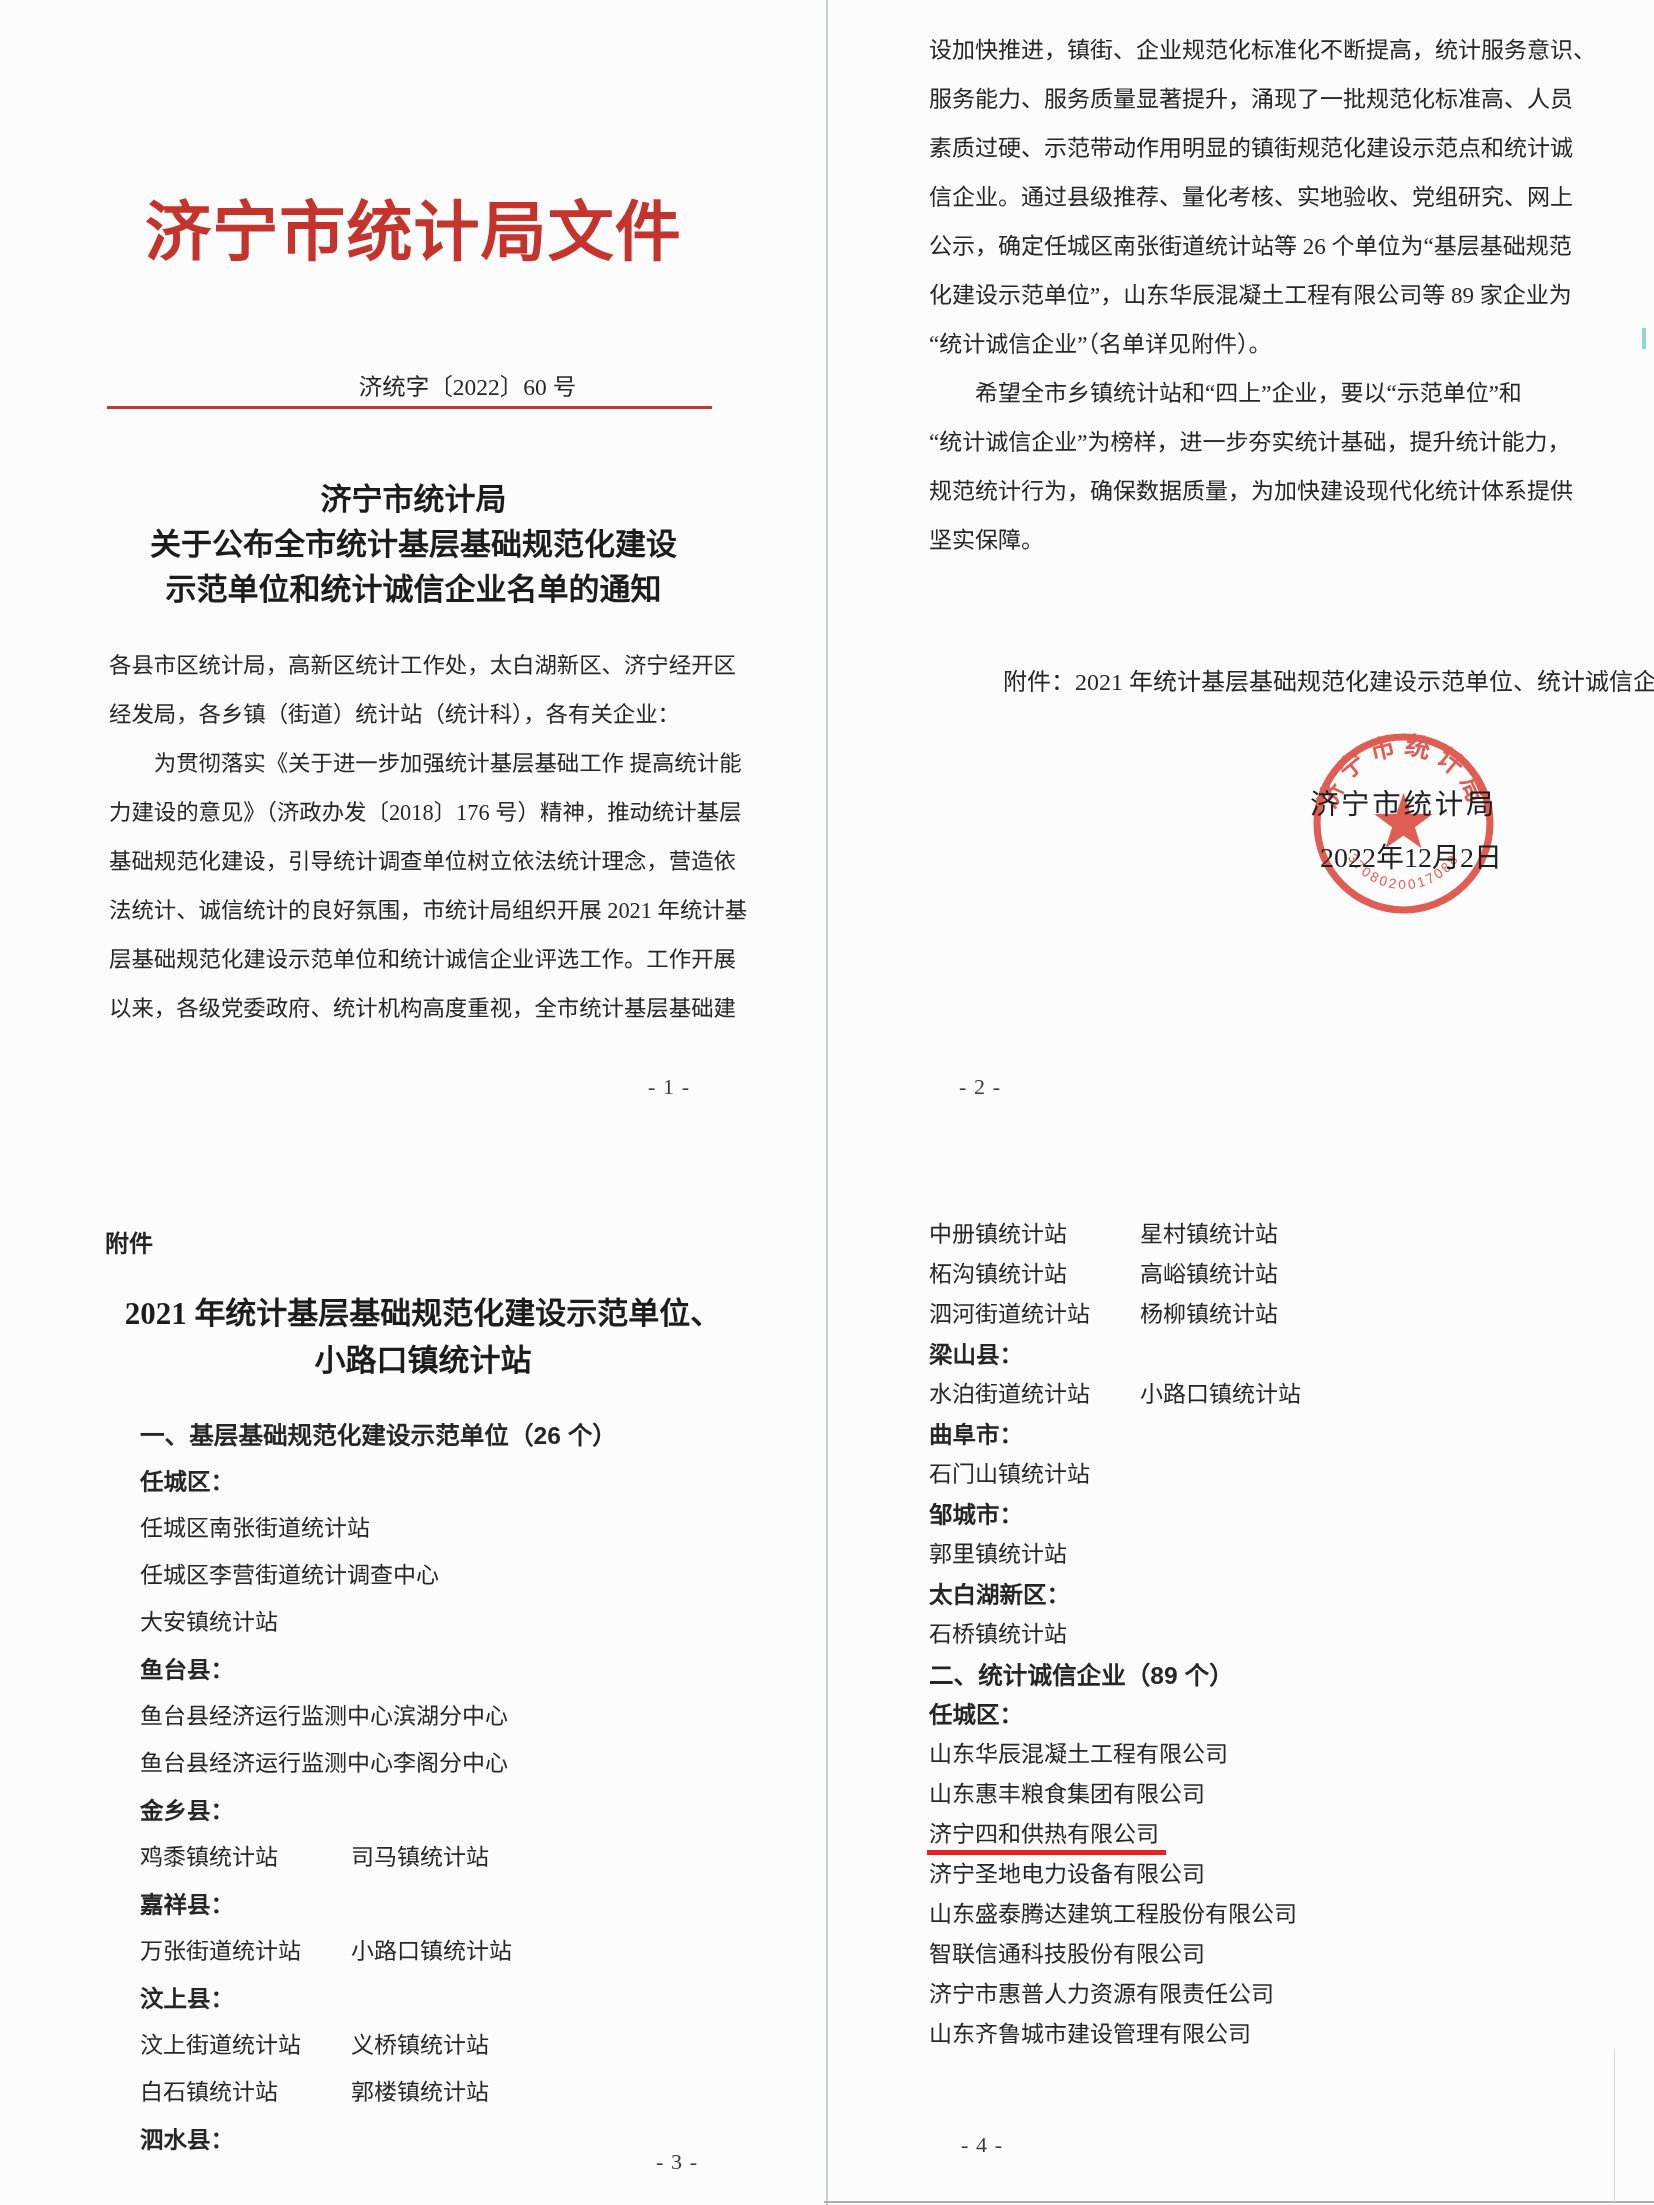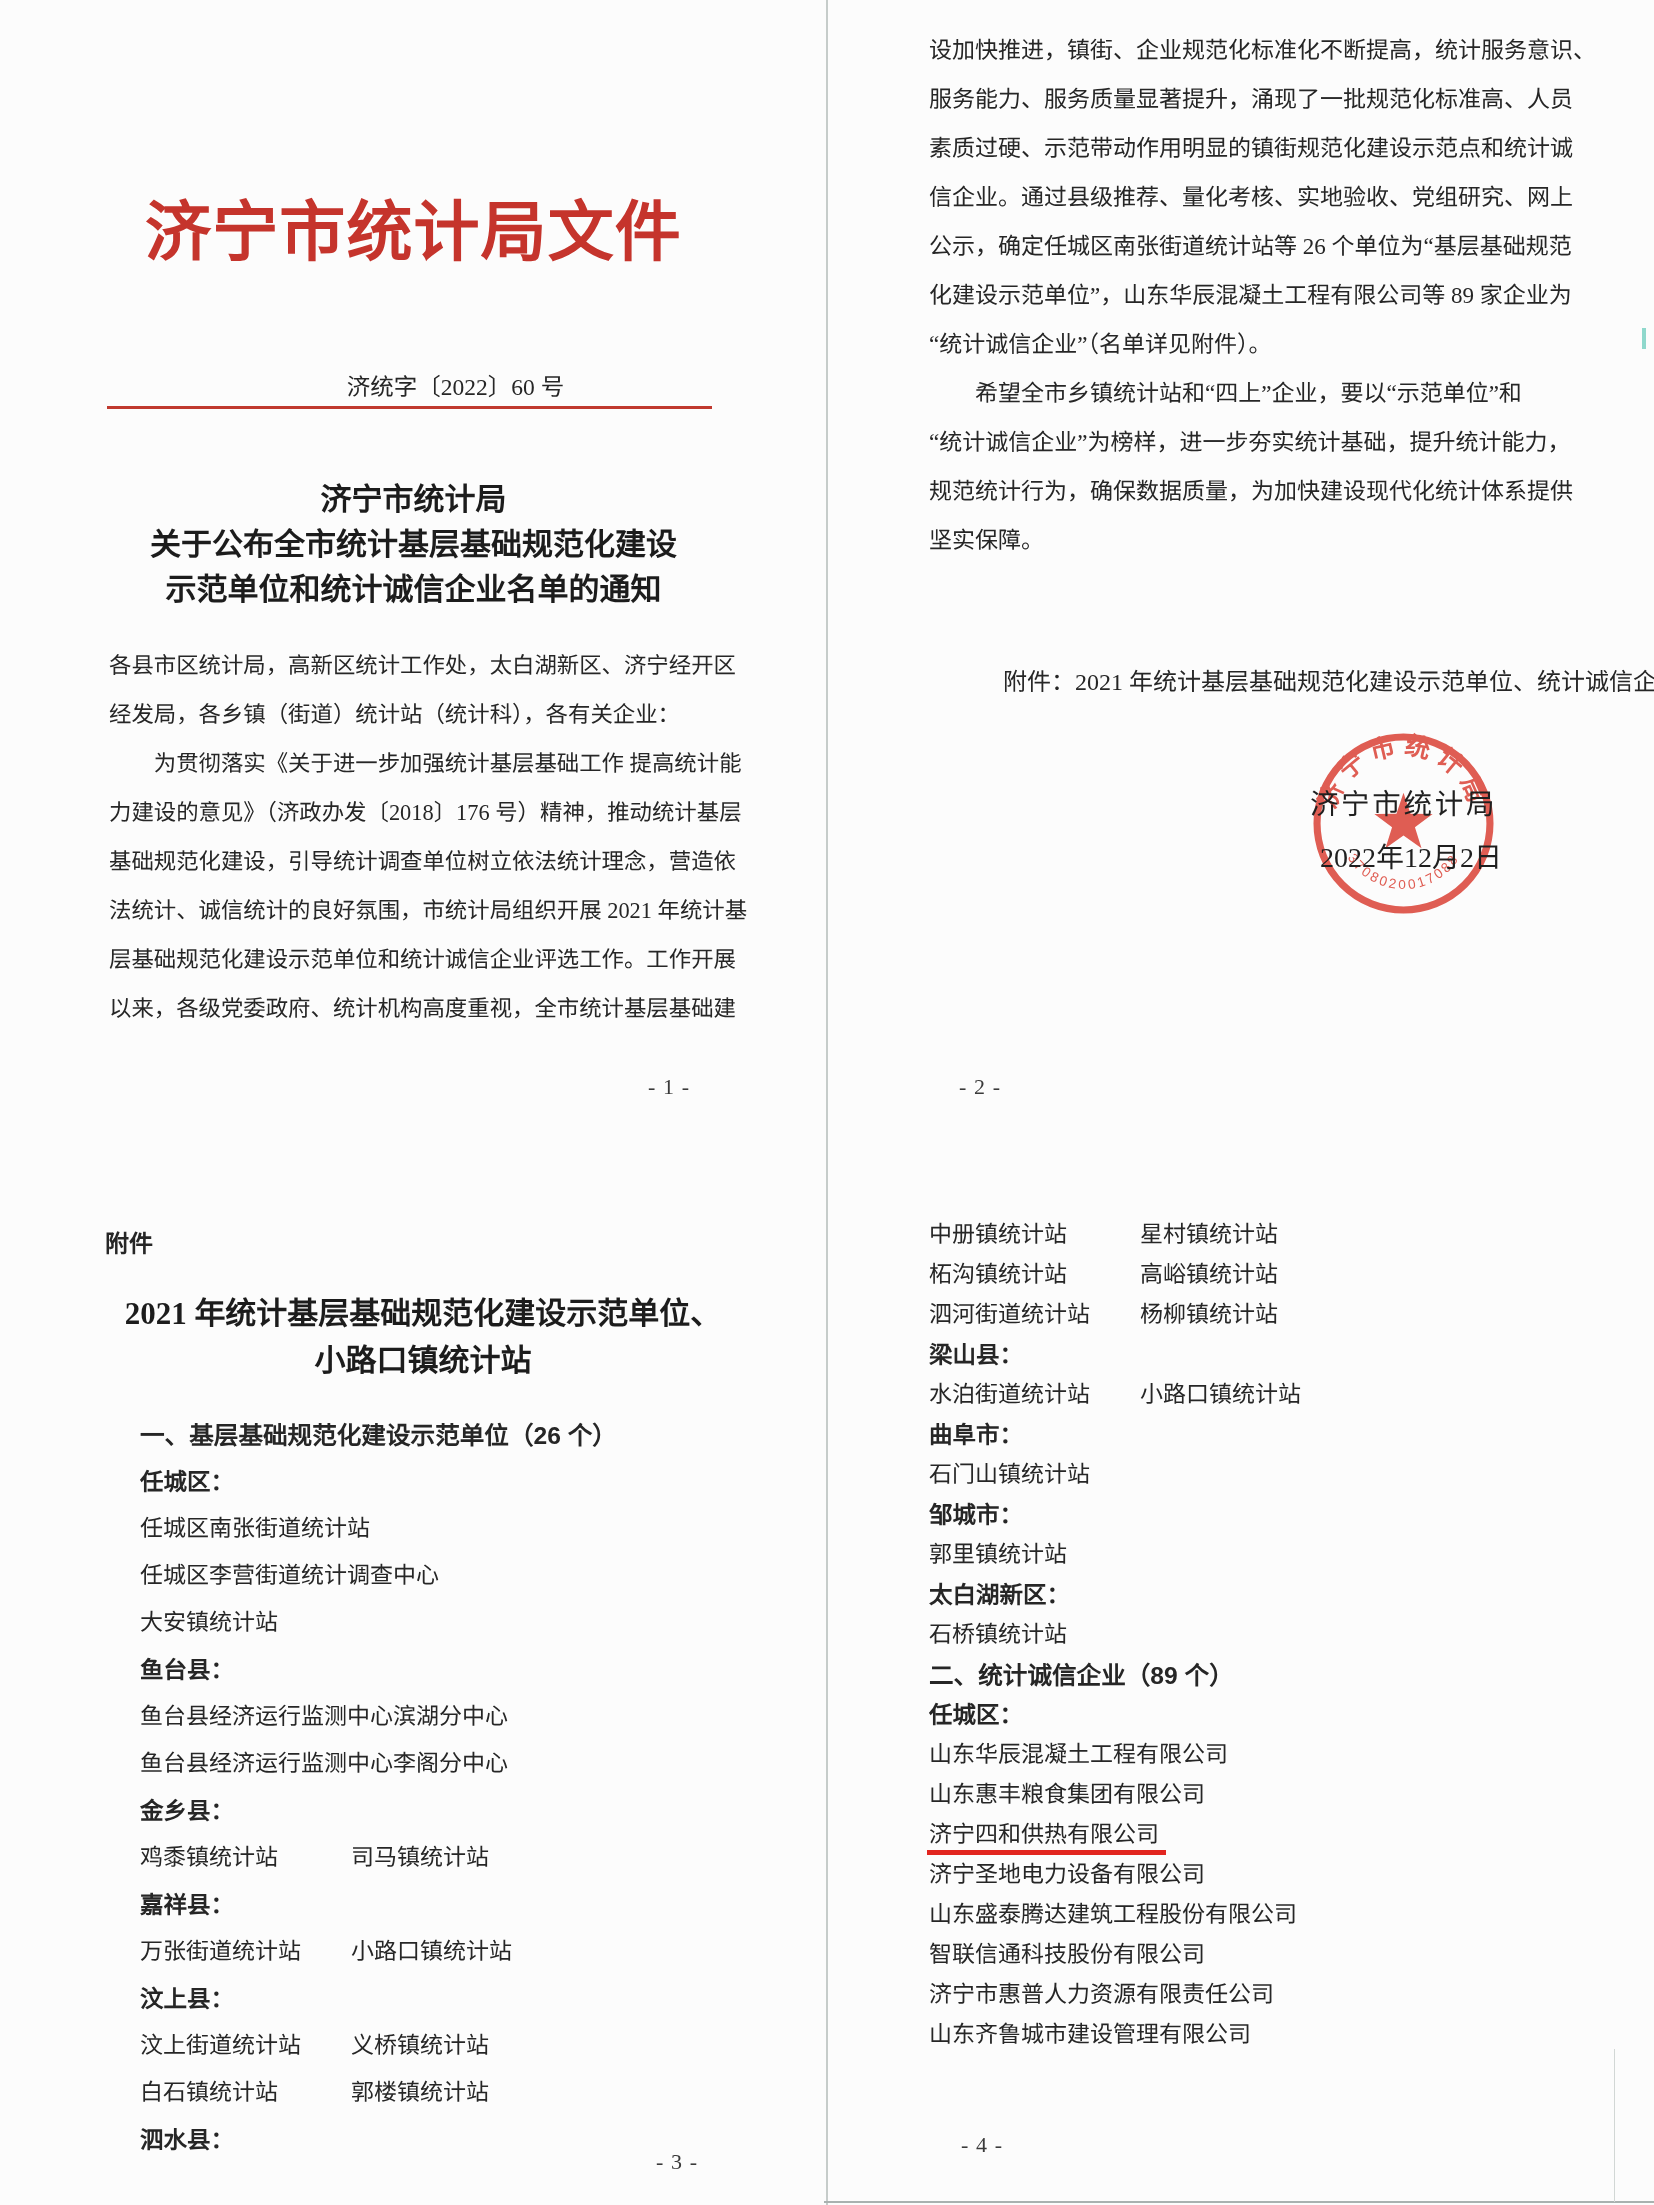--- a/index.html
+++ b/index.html
@@ -7,21 +7,21 @@
   }
   html,body{margin:0;padding:0;background:#e9e9e9;}
   #canvas{
     position:relative;width:1655px;height:2205px;background:#fcfcfc;overflow:hidden;
     color:var(--text);font-family:"Liberation Serif","DejaVu Serif",serif;
   }
   .abs{position:absolute;}
   
   .red-header{left:0;top:178px;width:827px;text-align:center;font-size:66px;font-weight:700;
               letter-spacing:1.1px;color:var(--red);white-space:nowrap;}
-  .doc-number{left:0;top:368px;width:911px;text-align:center;font-size:23.5px;}
+  .doc-number{left:12px;top:368px;width:911px;text-align:center;font-size:23.5px;}
   .red-rule{left:107px;top:406px;width:605px;height:2.7px;background:var(--rule);}
   .p1-title{left:0;top:477px;width:827px;text-align:center;font-size:31px;font-weight:700;
             line-height:45px;color:#1c1c1c;}
   .bodylines{white-space:pre;}
   .p1-body{left:109px;top:641px;font-size:22.4px;line-height:49px;}
   .p2-body{left:929px;top:26px;font-size:23px;line-height:49px;}
   .p2-note{left:1003px;top:640px;font-size:24px;white-space:nowrap;margin-top:22px;}
   .footer{font-size:22px;letter-spacing:1.1px;color:#3a3a3a;white-space:nowrap;}
   .f1{left:648px;top:1074px;} .f2{left:959px;top:1074px;}
   .f3{left:656px;top:2149px;} .f4{left:961px;top:2132px;}

